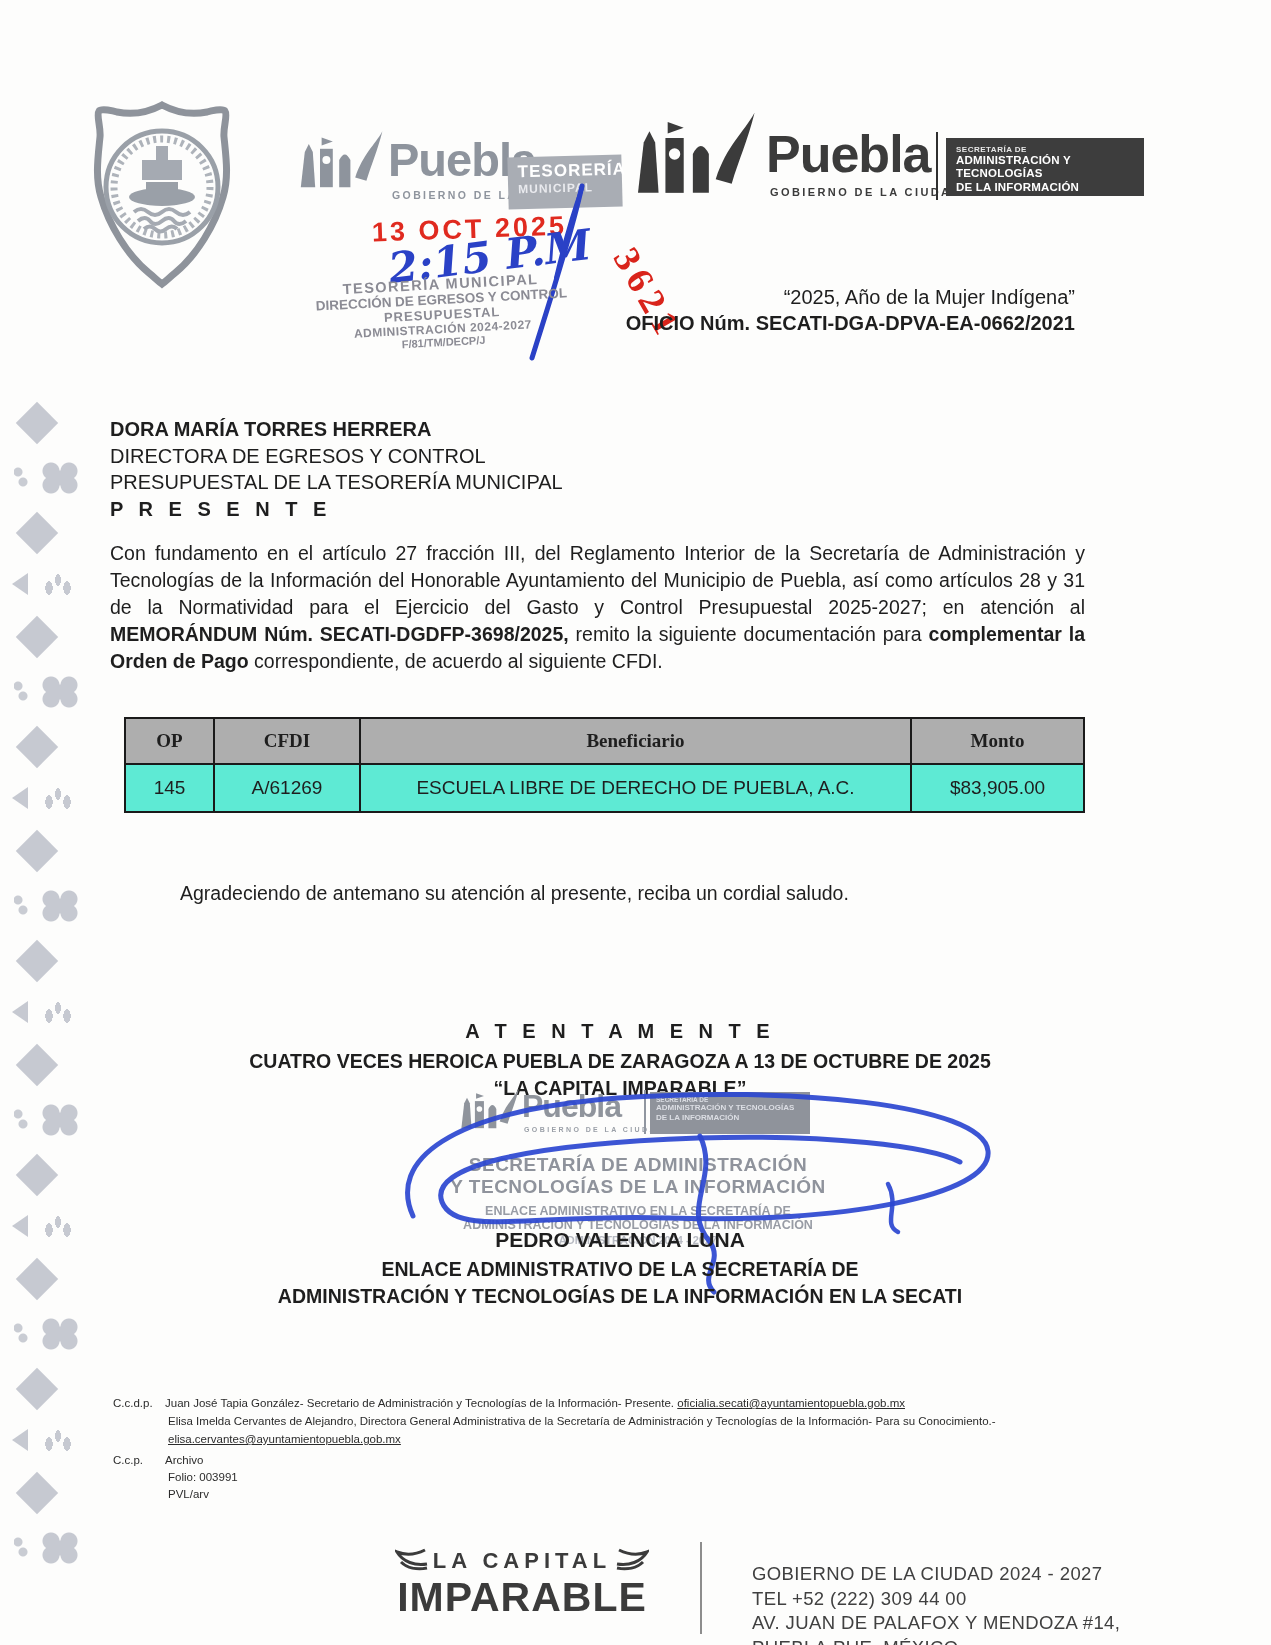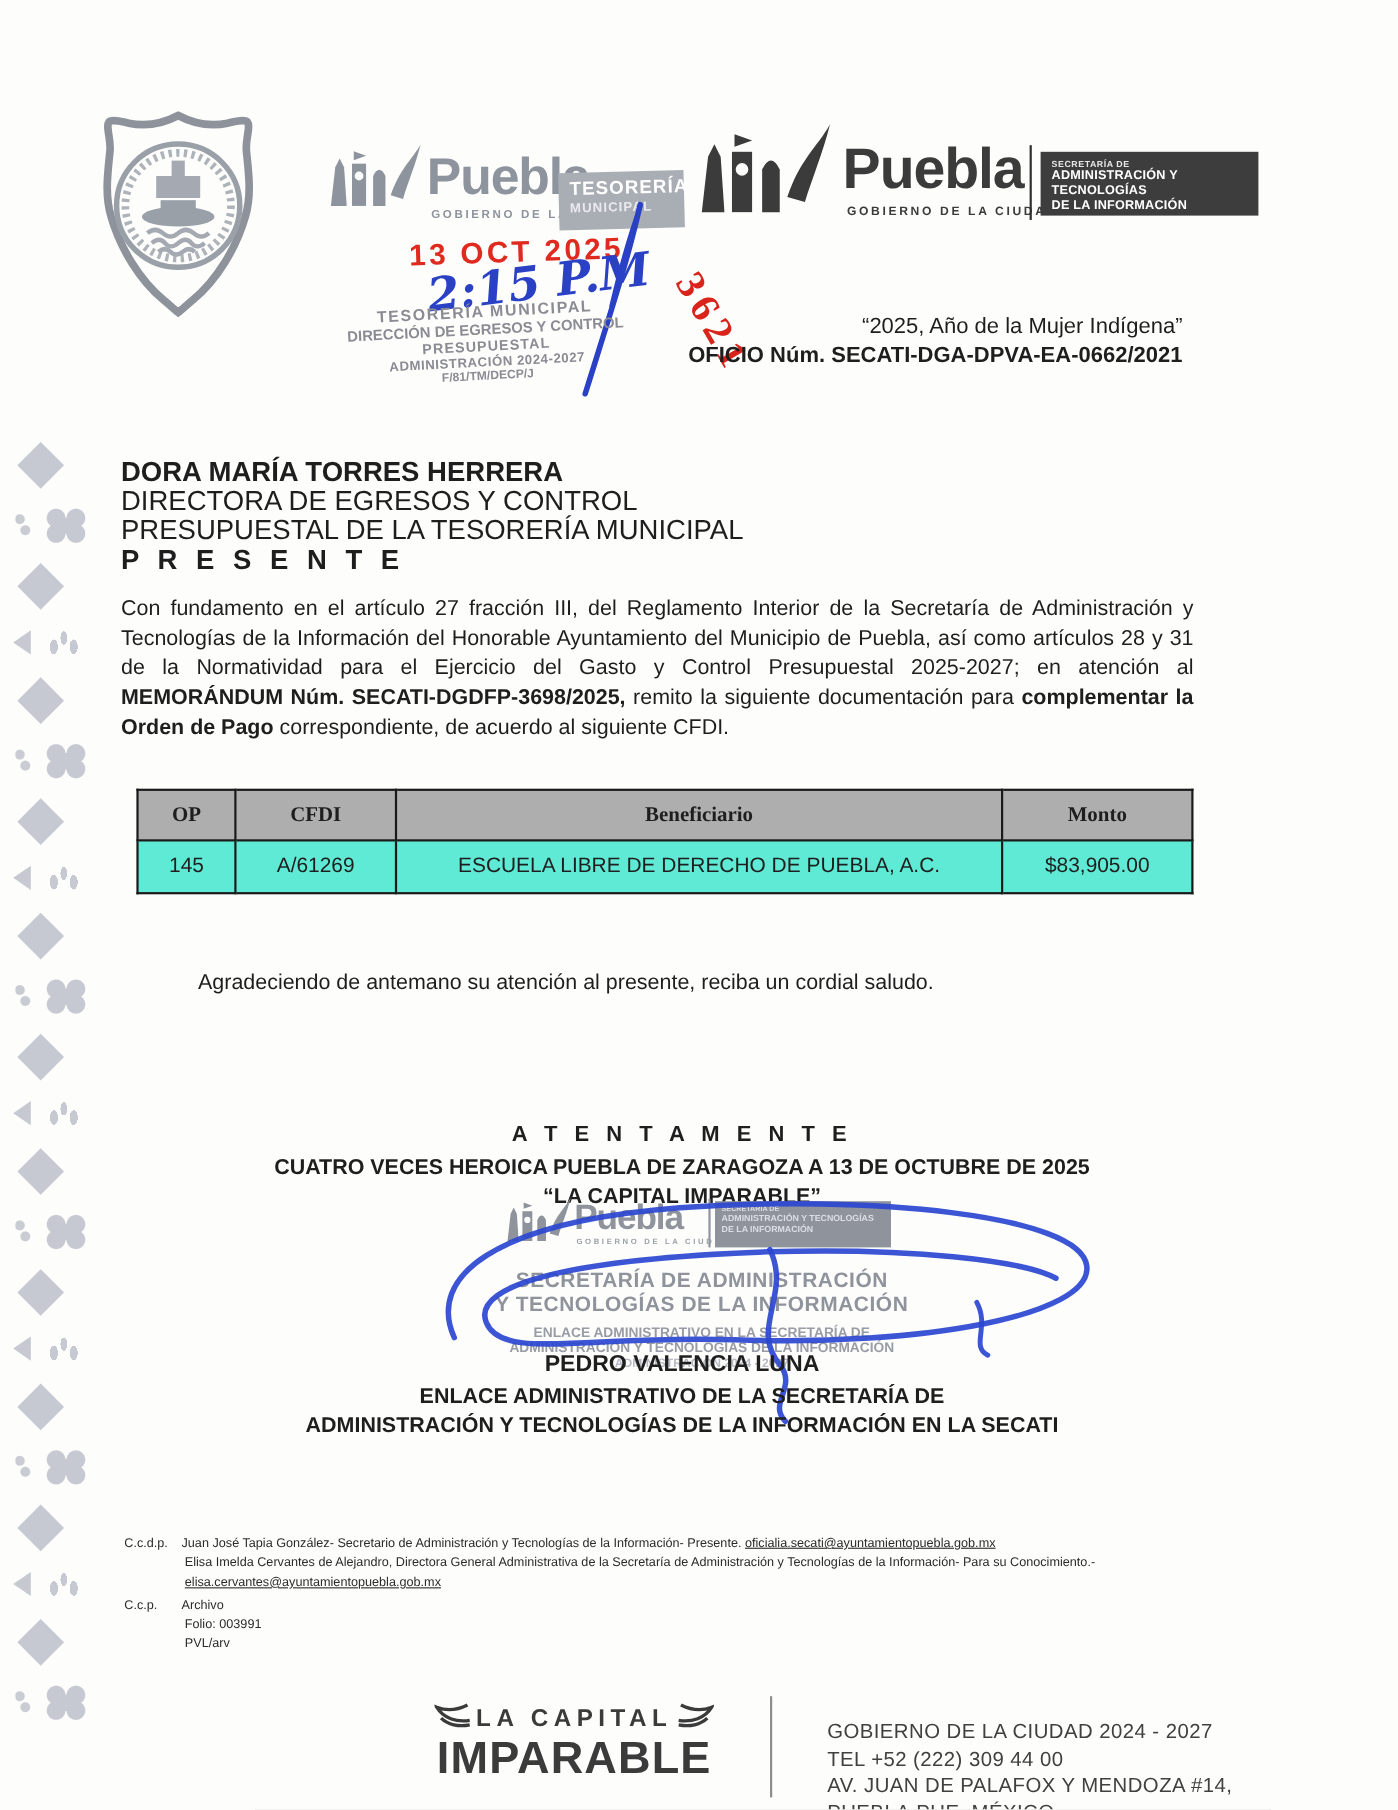--- a/index.html
+++ b/index.html
@@ -68,21 +68,21 @@
   .recv-stamp .r4{font-size:12px;letter-spacing:.5px;}
   .recv-stamp .r5{font-size:11px;}
 
   .red-folio{left:642px;top:240px;color:#d9241b;font-size:37px;font-weight:bold;letter-spacing:6px;
     font-family:"Liberation Serif",serif;transform:rotate(60deg);transform-origin:left top;}
 
   .legend{right:196px;top:286px;font-size:20px;text-align:center;}
   .oficio{right:196px;top:312px;font-size:20px;font-weight:bold;}
 
   
-  .addressee{left:110px;top:416px;font-size:25px;line-height:26.5px;}
+  .addressee{left:110px;top:416px;font-size:20px;line-height:26.5px;}
   .addr-name{font-weight:bold;}
   .presente{font-weight:bold;letter-spacing:5px;}
   .body-par{left:110px;top:540px;width:975px;font-size:19.5px;line-height:27px;text-align:justify;}
   .gratitude{left:180px;top:882px;font-size:19.5px;}
 
   table.cfdi{position:absolute;left:124px;top:717px;border-collapse:collapse;table-layout:fixed;}
   table.cfdi th,table.cfdi td{border:2px solid #1a1a1a;font-size:19px;text-align:center;padding:0;}
   table.cfdi th{background:#aeaeae;font-weight:bold;height:44px;font-family:Liberation Serif, serif;}
   table.cfdi td{height:46px;background:#5eead4;}
 

